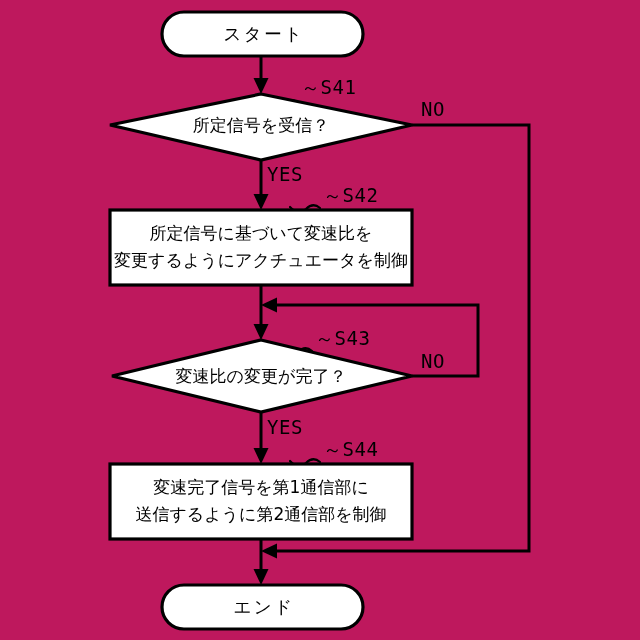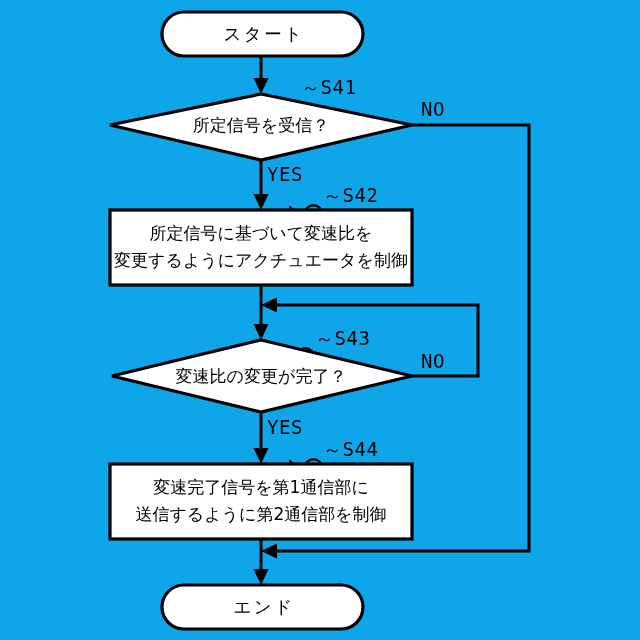--- a/index.html
+++ b/index.html
@@ -10,21 +10,21 @@
   body {
     width: 640px;
     height: 640px;
     overflow: hidden;
     font-family: "Liberation Sans", sans-serif;
   }
   #flowchart-root {
     position: relative;
     width: 640px;
     height: 640px;
-    background: #0ea5e9;
+    background: #be185d;
   }
   svg#flow-svg {
     display: block;
     width: 640px;
     height: 640px;
   }
   .node-shape {
     fill: #ffffff;
     stroke: #000000;
     stroke-width: 3.2;

